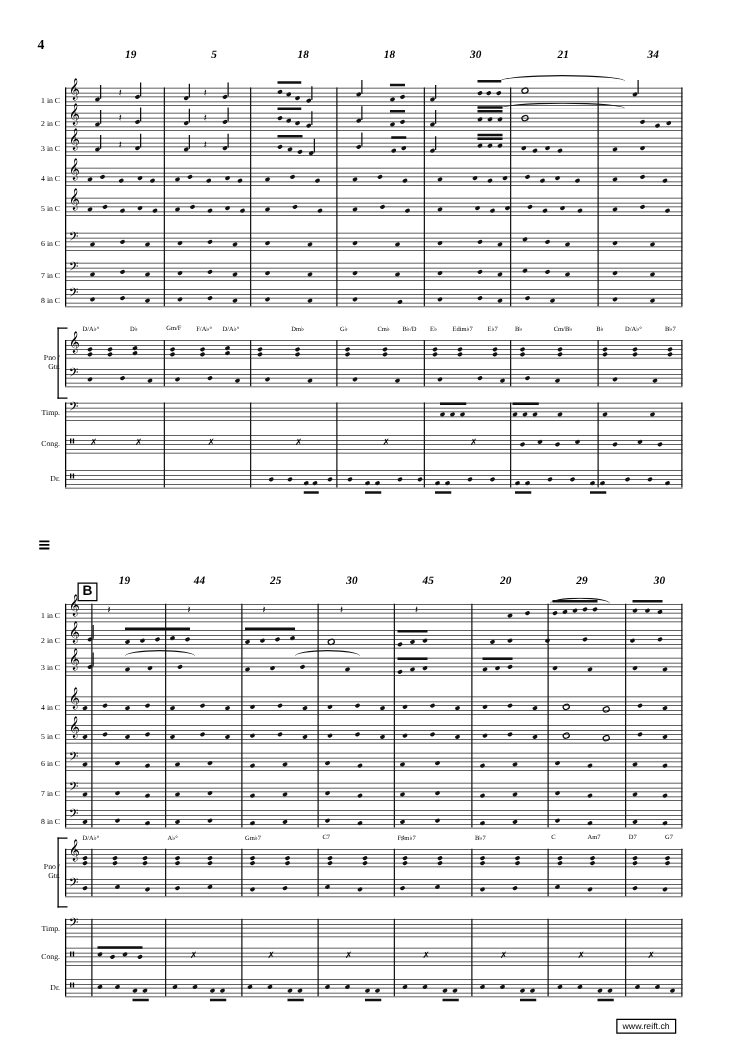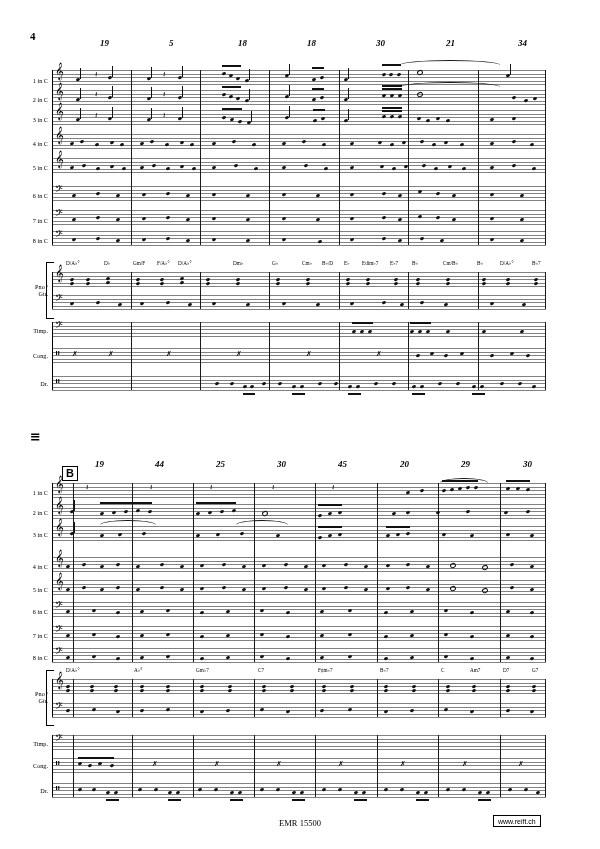--- a/index.html
+++ b/index.html
@@ -1115,16 +1115,15 @@
     <div class="note" style="left:446px; top:788px;"></div>
     <div class="note" style="left:462px; top:788px;"></div>
     <div class="note" style="left:478px; top:791px;"></div>
     <div class="note" style="left:486px; top:791px;"></div>
     <div class="beam" style="left:478px; top:799px; width:13px;"></div>
     <div class="note" style="left:508px; top:788px;"></div>
     <div class="note" style="left:524px; top:788px;"></div>
     <div class="note" style="left:536px; top:791px;"></div>
   </div>
 
-  <div class="footer-center" style="left:0; top:818px; width:600px;">EMR 15500</div>
   <div class="footer-box" style="left:493px; top:815px;">www.reift.ch</div>
 
 </div>
 
 </body></html>

